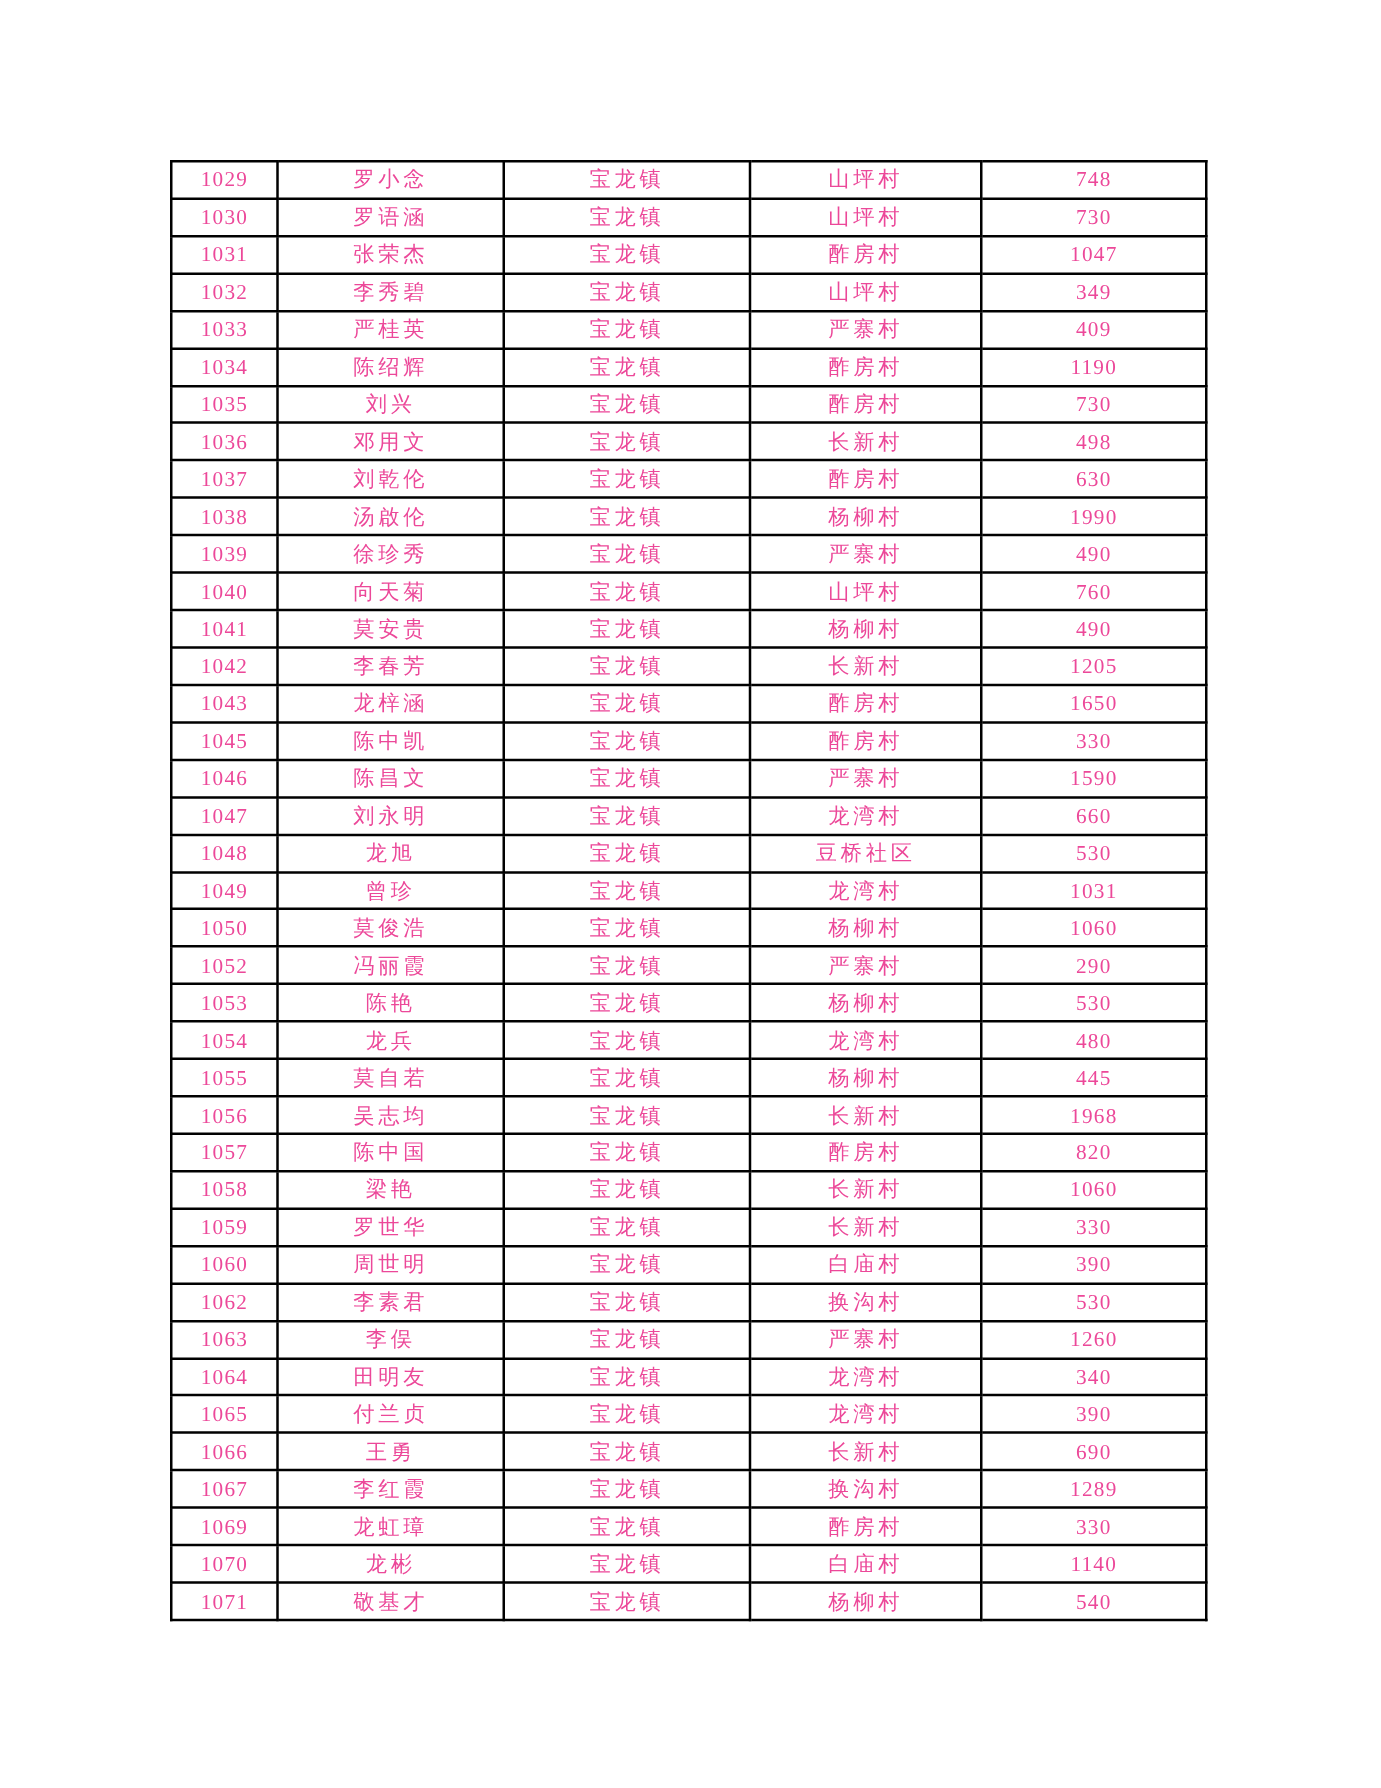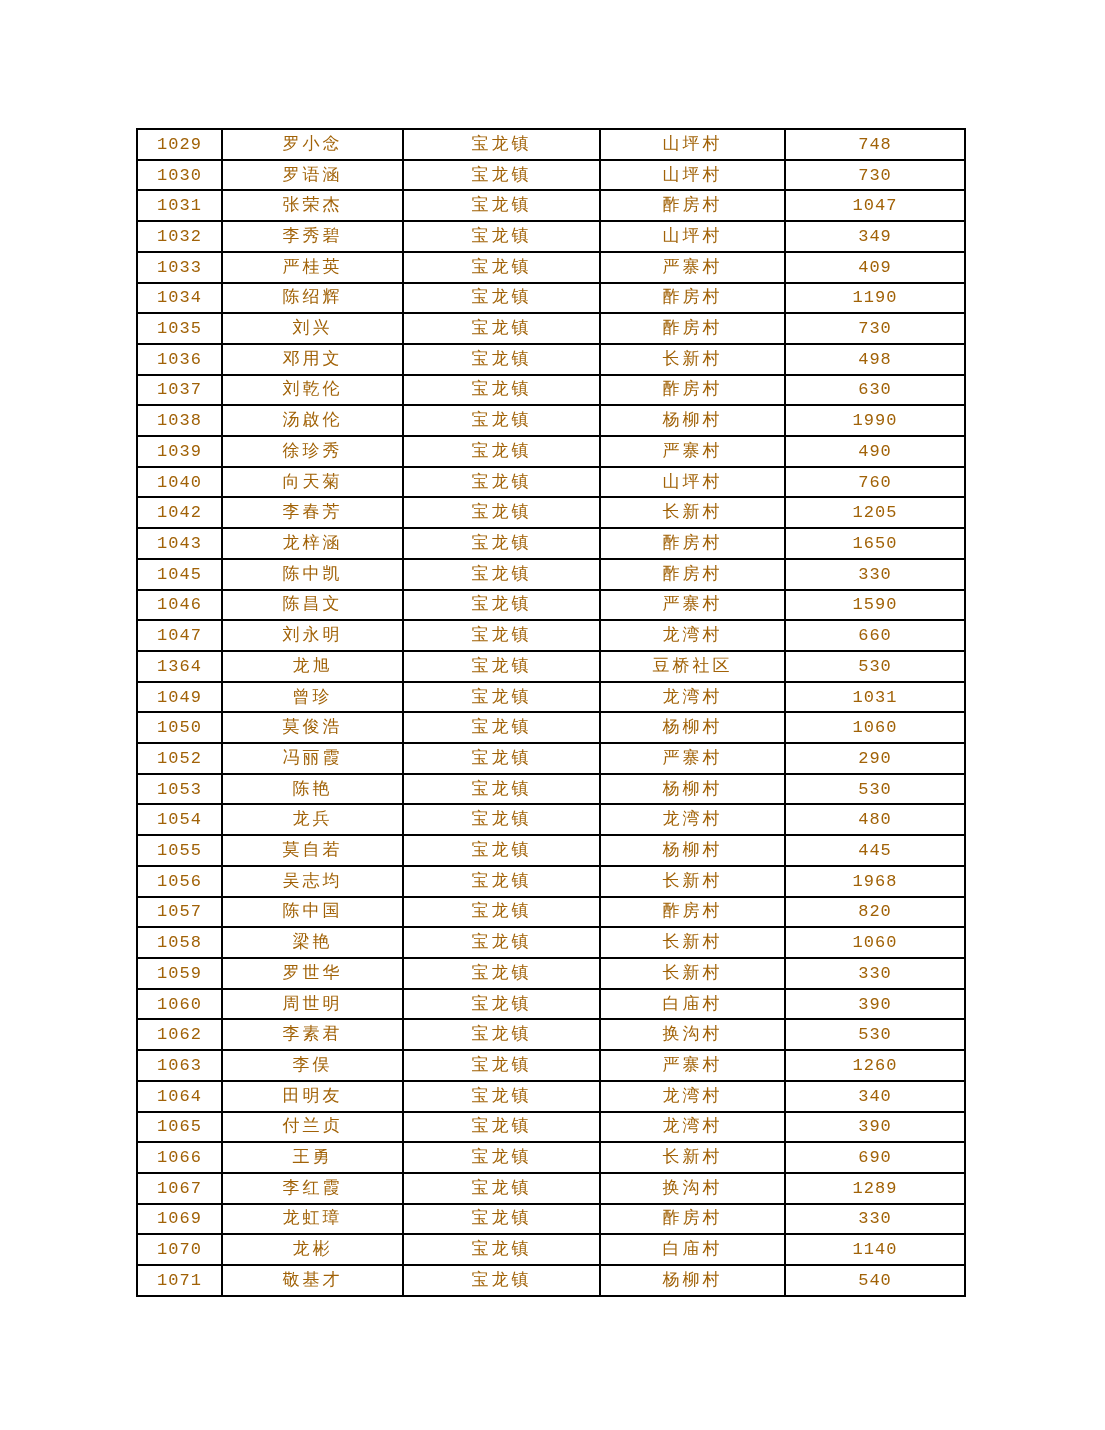--- a/index.html
+++ b/index.html
@@ -1,22 +1,22 @@
 <!DOCTYPE html>
 <html><head>
 <meta charset="utf-8">
 <style>
   html, body { margin: 0; padding: 0; }
   .page {
     position: relative;
     width: 888px;
     height: 1430px;
     background: #ffffff;
-    font-family: Liberation Mono, monospace;
-    color: #a16207;
+    font-family: Liberation Serif, serif;
+    color: #ec4899;
   }
   table.roster {
     position: absolute;
     left: 136px;
     top: 128px;
     width: 829px;
     height: 1169px;
     border-collapse: collapse;
     table-layout: fixed;
     border: 2px solid #000000;
@@ -125,20 +125,27 @@
           <td class="c-num">490</td>
         </tr>
         <tr>
           <td class="c-num">1040</td>
           <td class="c-zh">向天菊</td>
           <td class="c-zh">宝龙镇</td>
           <td class="c-zh">山坪村</td>
           <td class="c-num">760</td>
         </tr>
         <tr>
+          <td class="c-num">1041</td>
+          <td class="c-zh">莫安贵</td>
+          <td class="c-zh">宝龙镇</td>
+          <td class="c-zh">杨柳村</td>
+          <td class="c-num">490</td>
+        </tr>
+        <tr>
           <td class="c-num">1042</td>
           <td class="c-zh">李春芳</td>
           <td class="c-zh">宝龙镇</td>
           <td class="c-zh">长新村</td>
           <td class="c-num">1205</td>
         </tr>
         <tr>
           <td class="c-num">1043</td>
           <td class="c-zh">龙梓涵</td>
           <td class="c-zh">宝龙镇</td>
@@ -160,21 +167,21 @@
           <td class="c-num">1590</td>
         </tr>
         <tr>
           <td class="c-num">1047</td>
           <td class="c-zh">刘永明</td>
           <td class="c-zh">宝龙镇</td>
           <td class="c-zh">龙湾村</td>
           <td class="c-num">660</td>
         </tr>
         <tr>
-          <td class="c-num">1364</td>
+          <td class="c-num">1048</td>
           <td class="c-zh">龙旭</td>
           <td class="c-zh">宝龙镇</td>
           <td class="c-zh">豆桥社区</td>
           <td class="c-num">530</td>
         </tr>
         <tr>
           <td class="c-num">1049</td>
           <td class="c-zh">曾珍</td>
           <td class="c-zh">宝龙镇</td>
           <td class="c-zh">龙湾村</td>

